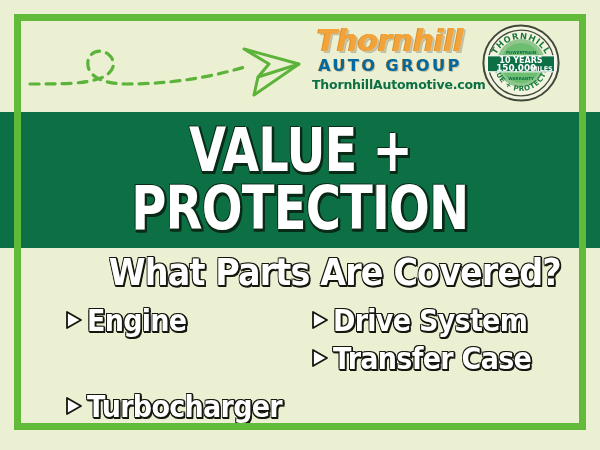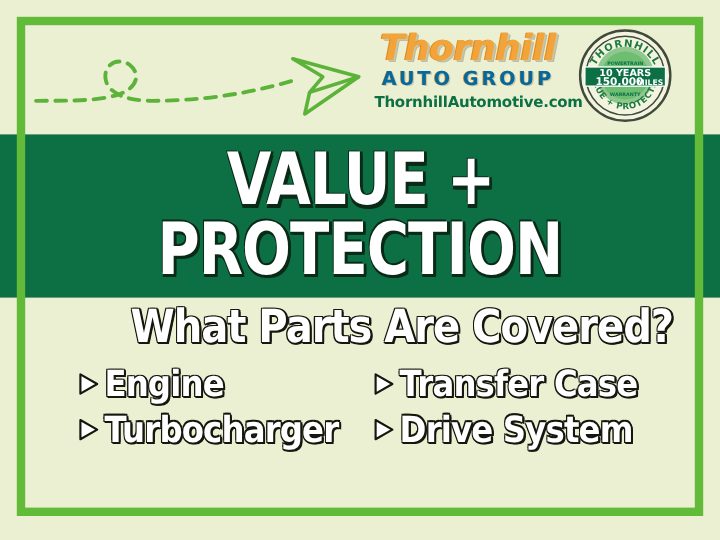--- a/index.html
+++ b/index.html
@@ -162,21 +162,21 @@
     position:absolute;
     left:0;top:302px;
     width:600px;
     z-index:3;
     display:flex;
     justify-content:flex-start;
     padding-left:62px;
     box-sizing:border-box;
   }
   .col{display:flex;flex-direction:column;}
-  .col-left{width:246px;}
+  .col-left{width:246px;gap:48px;}
   .col-right{width:250px;}
   .part{
     display:flex;
     align-items:center;
     height:38px;
   }
   .bullet{
     width:22px;height:22px;
     flex:0 0 22px;
     margin-right:3px;
@@ -269,25 +269,25 @@
           <path d="M5,3 L19,11 L5,19 Z" fill="#ffffff" stroke="#16160f" stroke-width="1.8" stroke-linejoin="round"></path>
         </svg>
         <span class="part-label">Turbocharger</span>
       </div>
     </div>
     <div class="col col-right">
       <div class="part">
         <svg class="bullet" viewBox="0 0 22 22">
           <path d="M5,3 L19,11 L5,19 Z" fill="#ffffff" stroke="#16160f" stroke-width="1.8" stroke-linejoin="round"></path>
         </svg>
+        <span class="part-label">Drive System</span>
+      </div>
+      <div class="part">
+        <svg class="bullet" viewBox="0 0 22 22">
+          <path d="M5,3 L19,11 L5,19 Z" fill="#ffffff" stroke="#16160f" stroke-width="1.8" stroke-linejoin="round"></path>
+        </svg>
         <span class="part-label">Transfer Case</span>
-      </div>
-      <div class="part">
-        <svg class="bullet" viewBox="0 0 22 22">
-          <path d="M5,3 L19,11 L5,19 Z" fill="#ffffff" stroke="#16160f" stroke-width="1.8" stroke-linejoin="round"></path>
-        </svg>
-        <span class="part-label">Drive System</span>
       </div>
     </div>
   </div>
 
   <div class="frame"></div>
 </div>
 
 </body></html>

